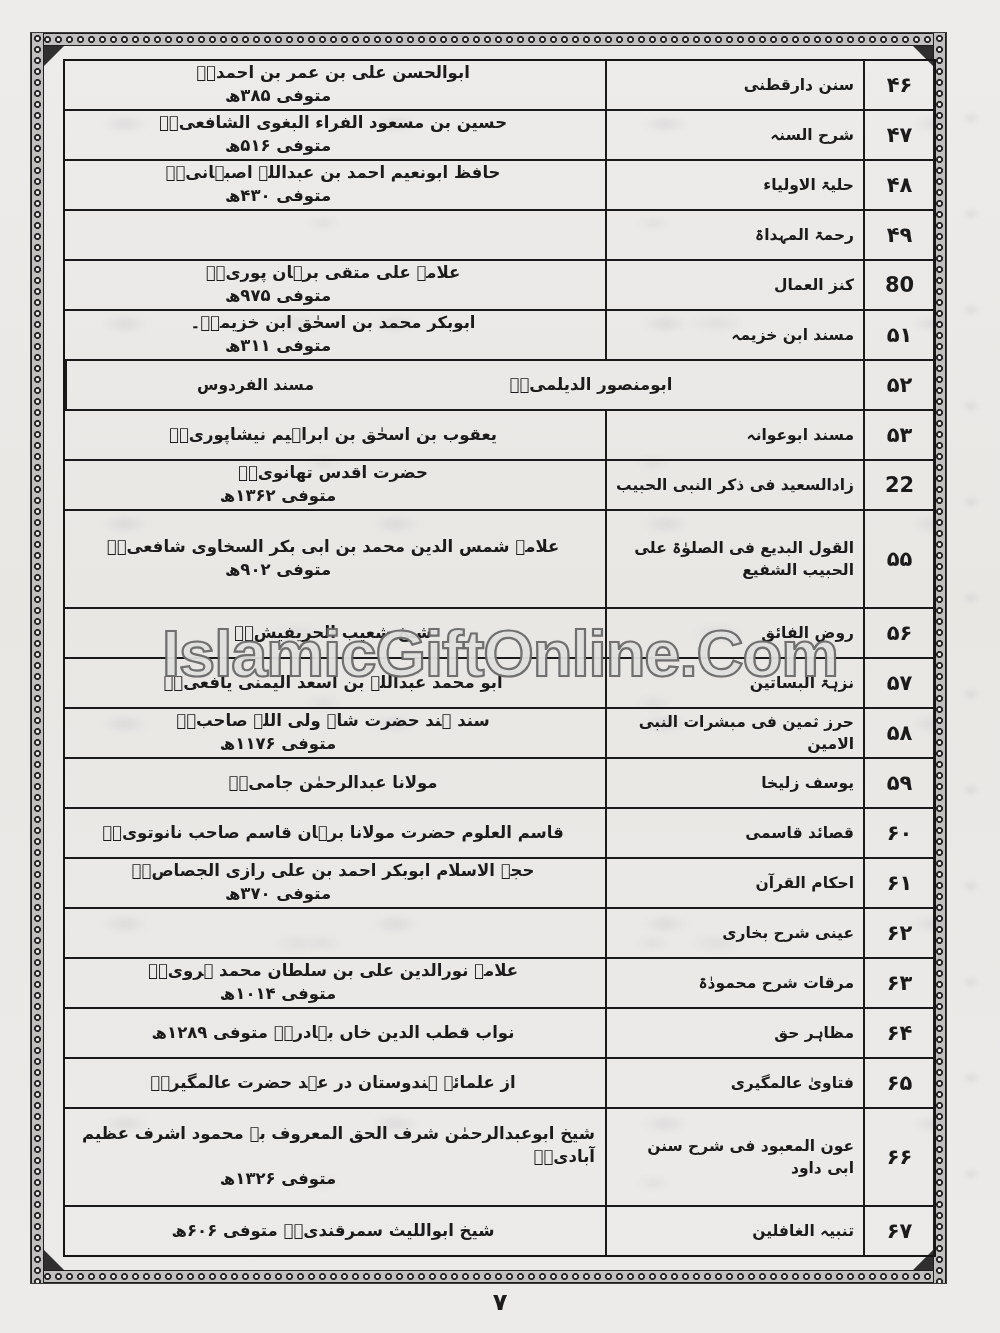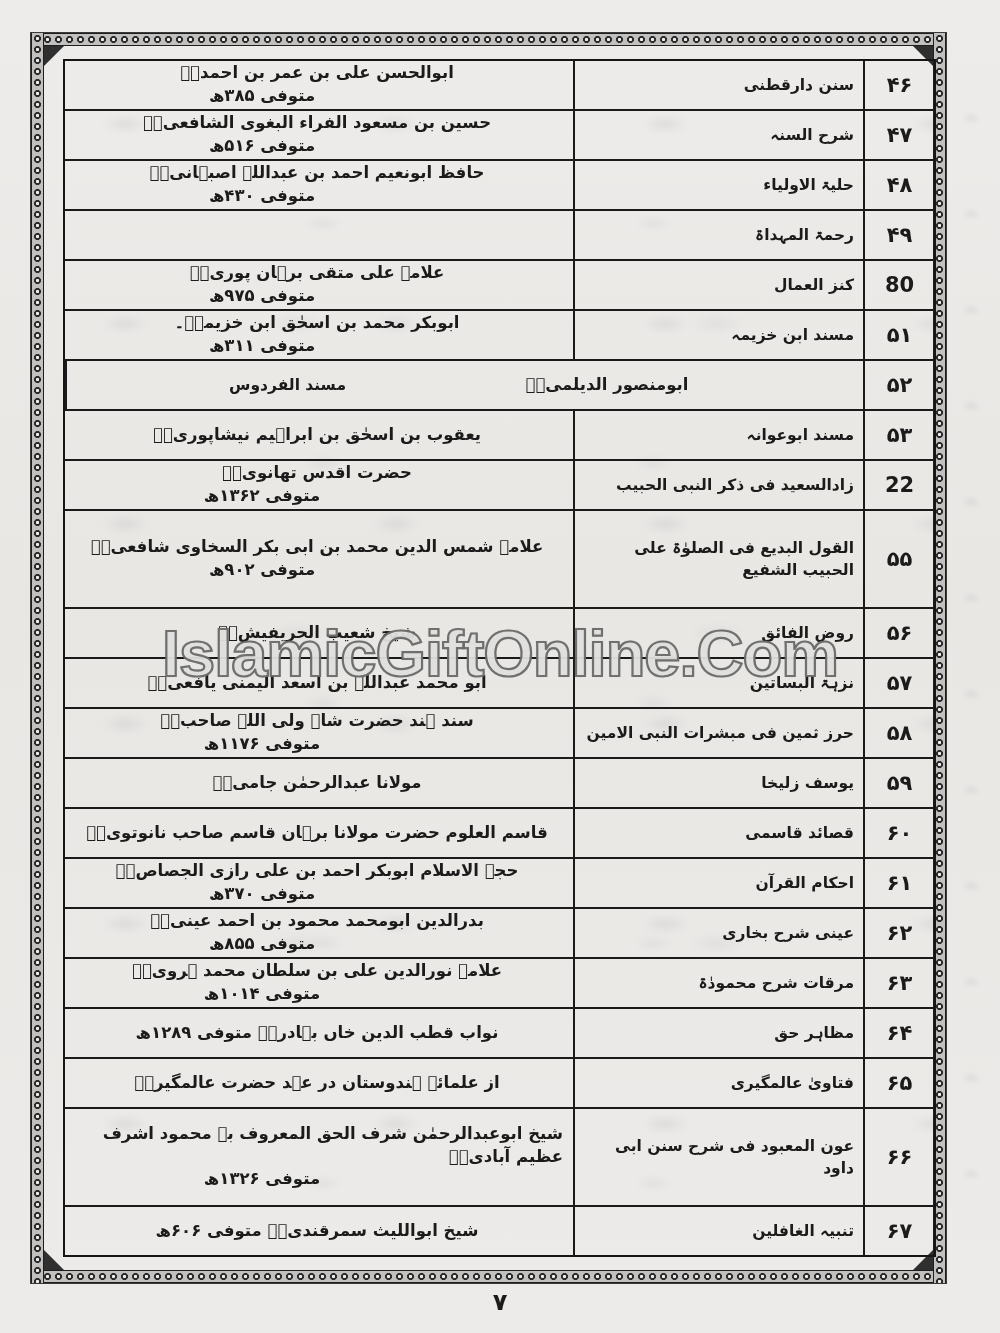--- a/index.html
+++ b/index.html
@@ -63,21 +63,21 @@
   .row:nth-child(10), .row:nth-child(21) { flex: 100 1 0; }
   .row:last-child { border-bottom: none; }
   .cell { overflow: hidden; }
   .num {
     width: 71px; flex: none;
     border-left: 2px solid #1a1a1a;
     display: flex; align-items: center; justify-content: center;
     font-size: 21px; font-weight: 600;
   }
   .title {
-    width: 290px; flex: none;
+    width: 258px; flex: none;
     border-left: 2px solid #1a1a1a;
     display: flex; align-items: center;
     padding: 2px 9px;
     font-size: 15.5px; font-weight: 600; line-height: 1.45;
   }
   .author {
     flex: 1 1 auto;
     display: flex; flex-direction: column; justify-content: center;
     padding: 2px 10px 2px 6px;
     font-size: 16.5px; font-weight: 600; line-height: 1.38; align-items: center;
@@ -262,24 +262,20 @@
     <div class="cell title">احکام القرآن</div>
     <div class="cell author">
       <div class="a-name">حجۃ الاسلام ابوبکر احمد بن علی رازی الجصاصؒ۔</div>
       <div class="a-year">متوفی ۳۷۰ھ</div>
     </div>
   </div>
 
   <div class="row">
     <div class="cell num">۶۲</div>
     <div class="cell title">عینی شرح بخاری</div>
-    <div class="cell author">
-      <div class="a-name">بدرالدین ابومحمد محمود بن احمد عینیؒ۔</div>
-      <div class="a-year">متوفی ۸۵۵ھ</div>
-    </div>
   </div>
 
   <div class="row">
     <div class="cell num">۶۳</div>
     <div class="cell title">مرقات شرح محمودٰۃ</div>
     <div class="cell author">
       <div class="a-name">علامہ نورالدین علی بن سلطان محمد ہرویؒ۔</div>
       <div class="a-year">متوفی ۱۰۱۴ھ</div>
     </div>
   </div>

